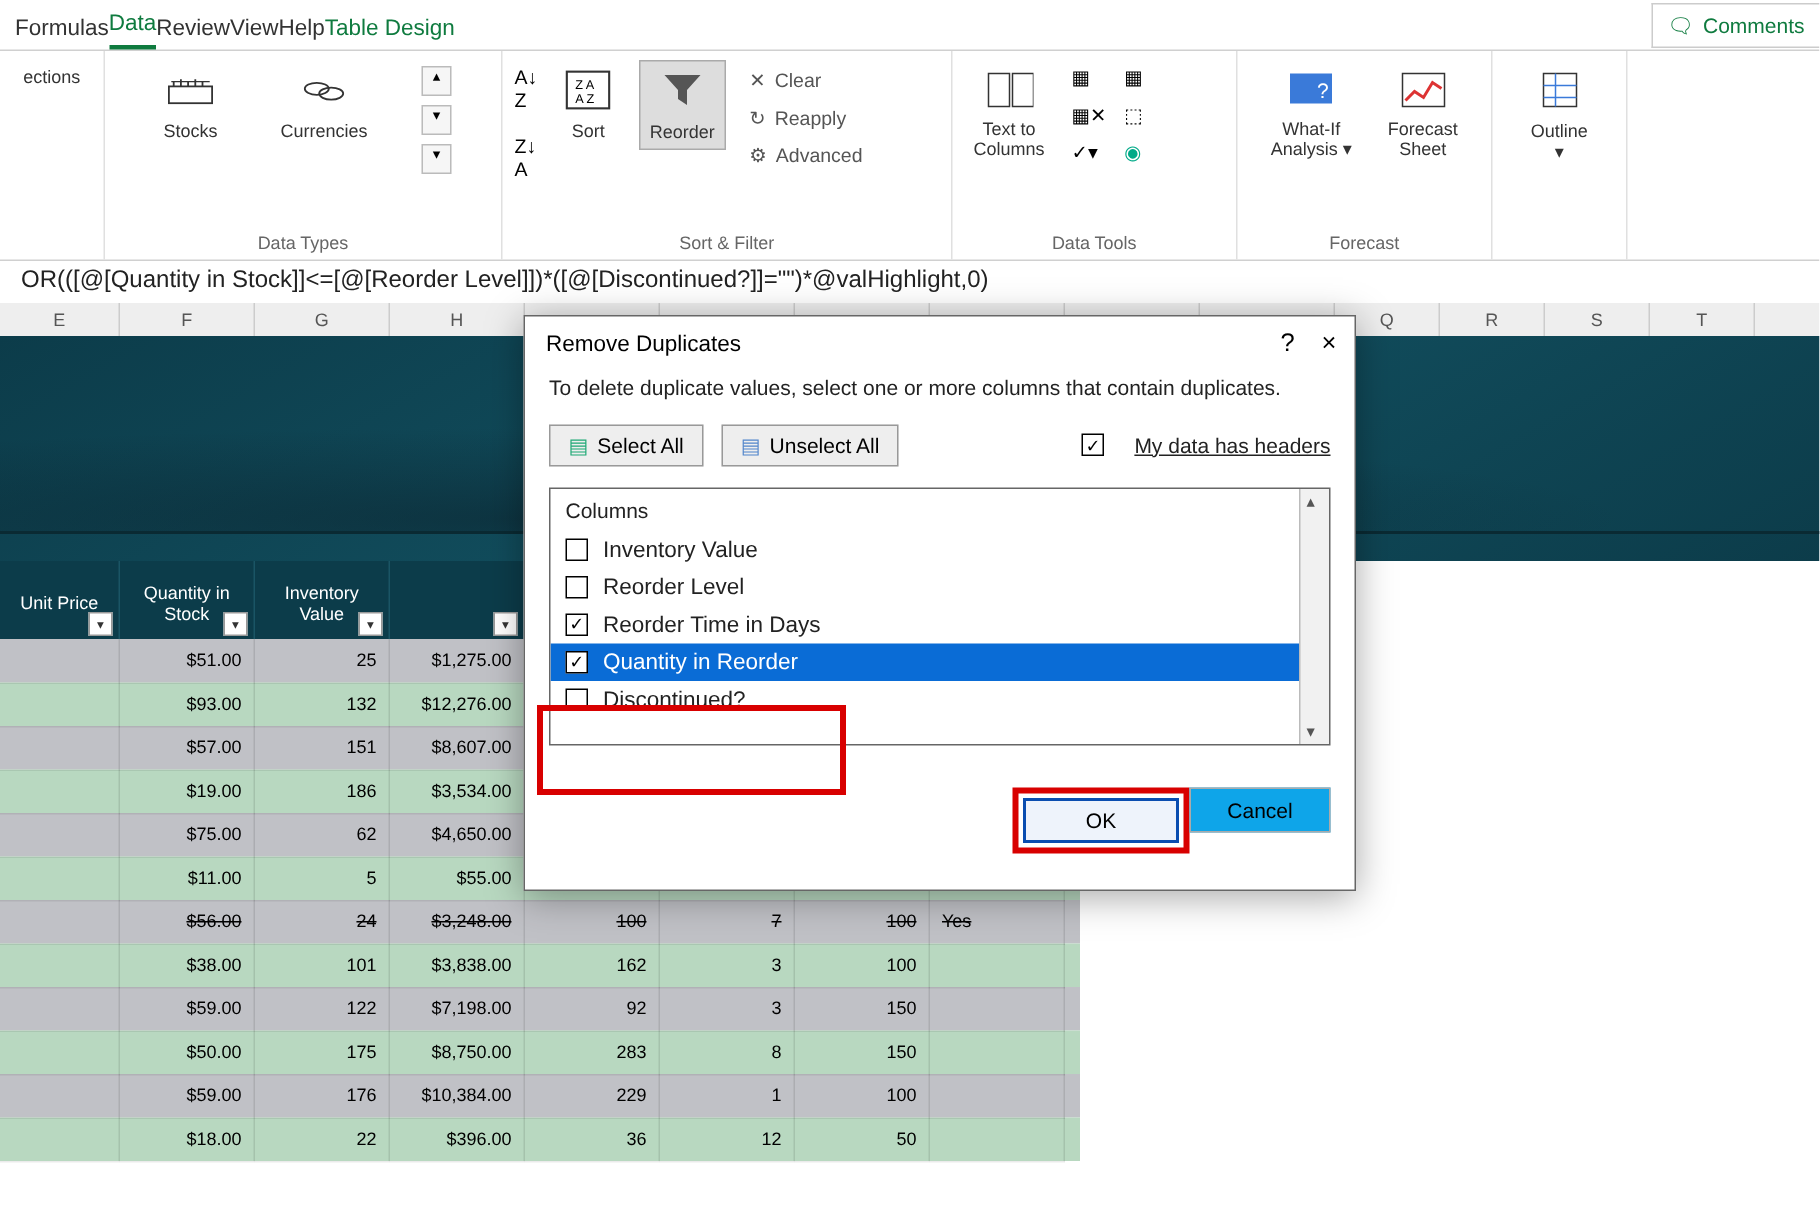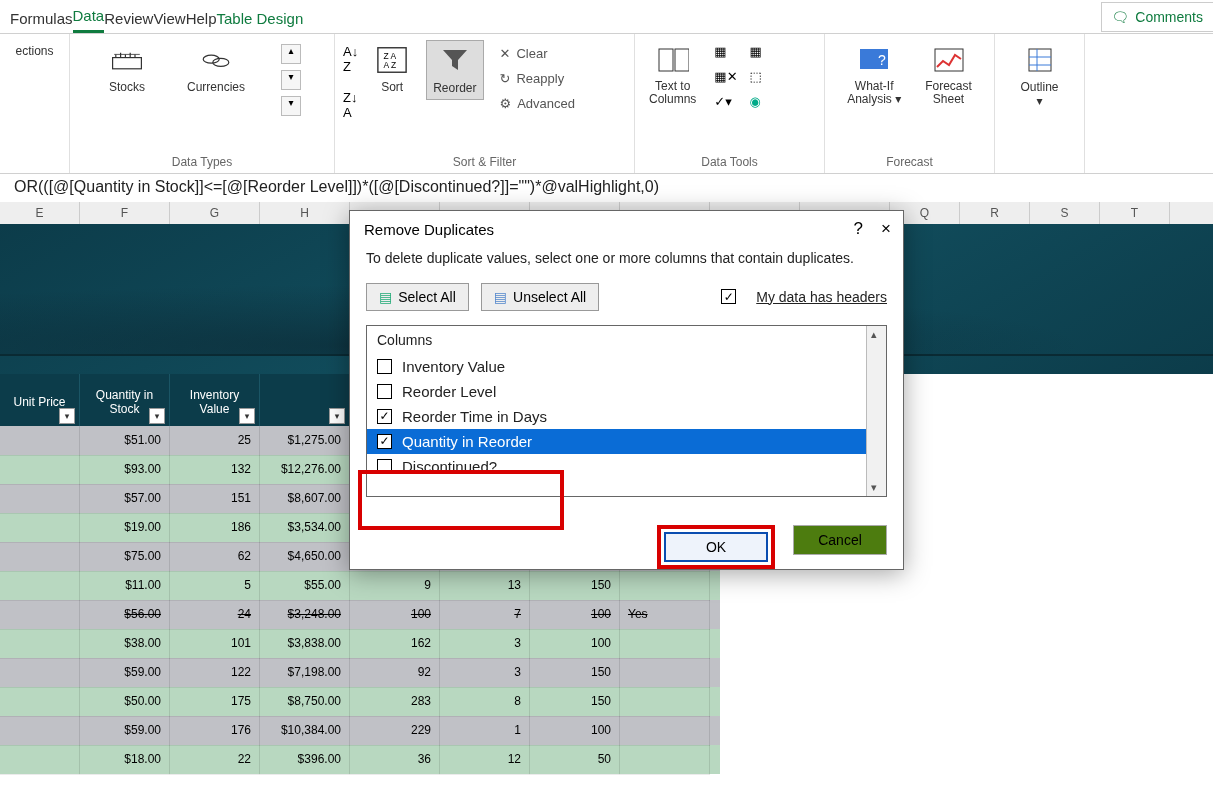--- a/index.html
+++ b/index.html
@@ -271,36 +271,35 @@
     position: absolute;
     left: 358px; top: 470px;
     width: 206px; height: 60px;
     border: 4px solid #d80000;
     z-index: 200;
     pointer-events: none;
   }
   .dlg-footer {
     display: flex;
     justify-content: flex-end;
-    gap: 18px;
-    padding: 14px 16px 0 16px;
+    padding: 14px 16px 24px 16px;
   }
   .ok-wrap {
     border: 4px solid #d80000;
     padding: 3px;
   }
   .btn-ok {
     width: 104px; height: 30px;
     border: 2px solid #0a4db0;
     background: #eef3fb;
     font-size: 14px;
   }
   .btn-cancel {
     width: 94px; height: 30px;
-    background: #4d7c0f;
+    background: #0ea5e9;
     border: 1px solid #aaa;
     font-size: 14px;
   }
 
   
   .sheet-area {
     position: relative;
     width: 720px;
   }
 

